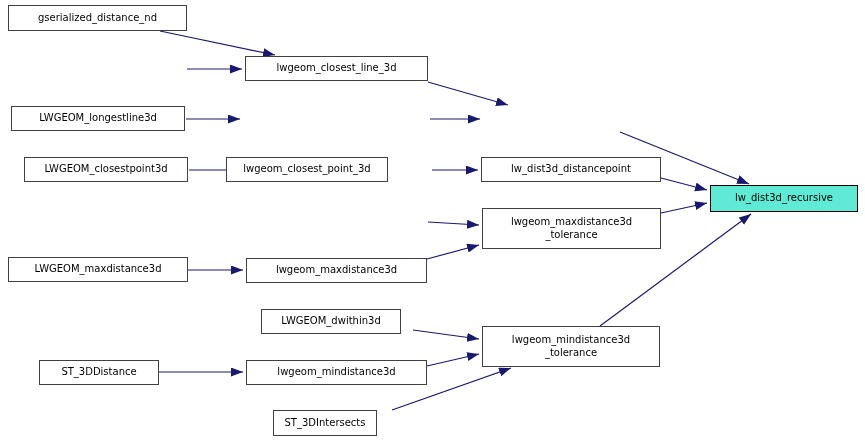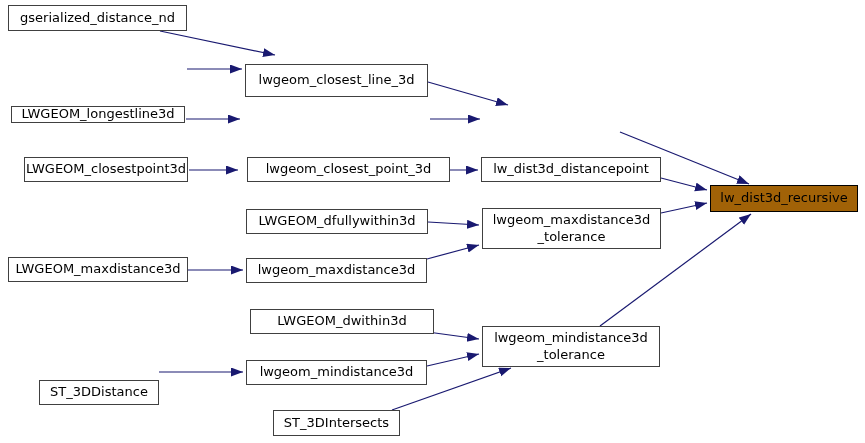--- a/index.html
+++ b/index.html
@@ -5,25 +5,25 @@
   html, body { margin:0; padding:0; background:#ffffff; }
   .graph {
     position:relative; width:865px; height:443px; overflow:hidden;
     font-family:"DejaVu Sans", "Liberation Sans", sans-serif;
   }
   svg.edge-layer { position:absolute; left:0; top:0; width:865px; height:443px; }
   path.edge { stroke:#191970; stroke-width:1.2px; fill:none; }
   .node {
     position:absolute; box-sizing:border-box;
     background:#ffffff; border:1px solid #404040; color:#000000;
-    font-size:13px; line-height:1.25;
+    font-size:10px; line-height:1.25;
     display:flex; align-items:center; justify-content:center;
     text-align:center; white-space:pre-line; cursor:pointer;
   }
-  .node.highlight { background:#a16207; border-color:#000000; cursor:default; }
+  .node.highlight { background:#5eead4; border-color:#000000; cursor:default; }
 </style>
 </head>
 <body>
 
 <div class="graph">
 
   <svg class="edge-layer" viewBox="0 0 865 443">
     <defs>
       <marker id="arrow" markerWidth="13" markerHeight="10" refX="12" refY="4.5" orient="auto" markerUnits="userSpaceOnUse">
         <path d="M0,0 L12,4.5 L0,9 z" fill="#191970"></path>
@@ -43,29 +43,28 @@
     <path class="edge" marker-end="url(#arrow)" d="M661,213 L707,203"></path>
     <path class="edge" marker-end="url(#arrow)" d="M600,326 L751,214"></path>
     <path class="edge" marker-end="url(#arrow)" d="M413,330 L479,339"></path>
     <path class="edge" marker-end="url(#arrow)" d="M427,366 L479,354"></path>
     <path class="edge" marker-end="url(#arrow)" d="M392,410 L511,368"></path>
     <path class="edge" marker-end="url(#arrow)" d="M159,372 L243,372"></path>
     <path class="edge" marker-end="url(#arrow)" d="M188,270 L243,270"></path>
   </svg>
 
   <div class="node" style="left:8px;   top:5px;   width:179px; height:26px;">gserialized_distance_nd</div>
-  <div class="node" style="left:11px;  top:106px; width:174px; height:17px;">LWGEOM_longestline3d</div>
+  <div class="node" style="left:11px;  top:106px; width:174px; height:25px;">LWGEOM_longestline3d</div>
   <div class="node" style="left:24px;   top:157px; width:164px; height:25px;">LWGEOM_closestpoint3d</div>
-  <div class="node" style="left:246px; top:209px; width:182px; height:25px;">LWGEOM_dfullywithin3d</div>
   <div class="node" style="left:8px;   top:257px; width:180px; height:25px;">LWGEOM_maxdistance3d</div>
-  <div class="node" style="left:250px; top:309px; width:184px; height:25px;">LWGEOM_dwithin3d</div>
-  <div class="node" style="left:39px;  top:360px; width:120px; height:25px;margin-top:20px;">ST_3DDistance</div>
-  <div class="node" style="left:273px; top:410px; width:127px; height:26px;">ST_3DIntersects</div>
-  <div class="node" style="left:245px; top:64px;  width:183px; height:33px;">lwgeom_closest_line_3d</div>
-  <div class="node" style="left:247px; top:157px; width:203px; height:25px;">lwgeom_closest_point_3d</div>
+  <div class="node" style="left:261px; top:309px; width:140px; height:25px;">LWGEOM_dwithin3d</div>
+  <div class="node" style="left:39px;  top:360px; width:120px; height:25px;">ST_3DDistance</div>
+  <div class="node" style="left:273px; top:410px; width:104px; height:26px;">ST_3DIntersects</div>
+  <div class="node" style="left:245px; top:56px;  width:183px; height:25px;">lwgeom_closest_line_3d</div>
+  <div class="node" style="left:226px; top:157px; width:162px; height:25px;">lwgeom_closest_point_3d</div>
   <div class="node" style="left:246px; top:258px; width:181px; height:25px;">lwgeom_maxdistance3d</div>
   <div class="node" style="left:246px; top:360px; width:181px; height:25px;">lwgeom_mindistance3d</div>
   <div class="node" style="left:481px; top:157px; width:180px; height:25px;text-align:center;">lw_dist3d_distancepoint</div>
   <div class="node" style="left:482px; top:208px; width:179px; height:41px;">lwgeom_maxdistance3d
 _tolerance</div>
   <div class="node" style="left:482px; top:326px; width:178px; height:41px;">lwgeom_mindistance3d
 _tolerance</div>
   <div class="node highlight" style="left:710px; top:185px; width:148px; height:27px;">lw_dist3d_recursive</div>
 
 </div>

